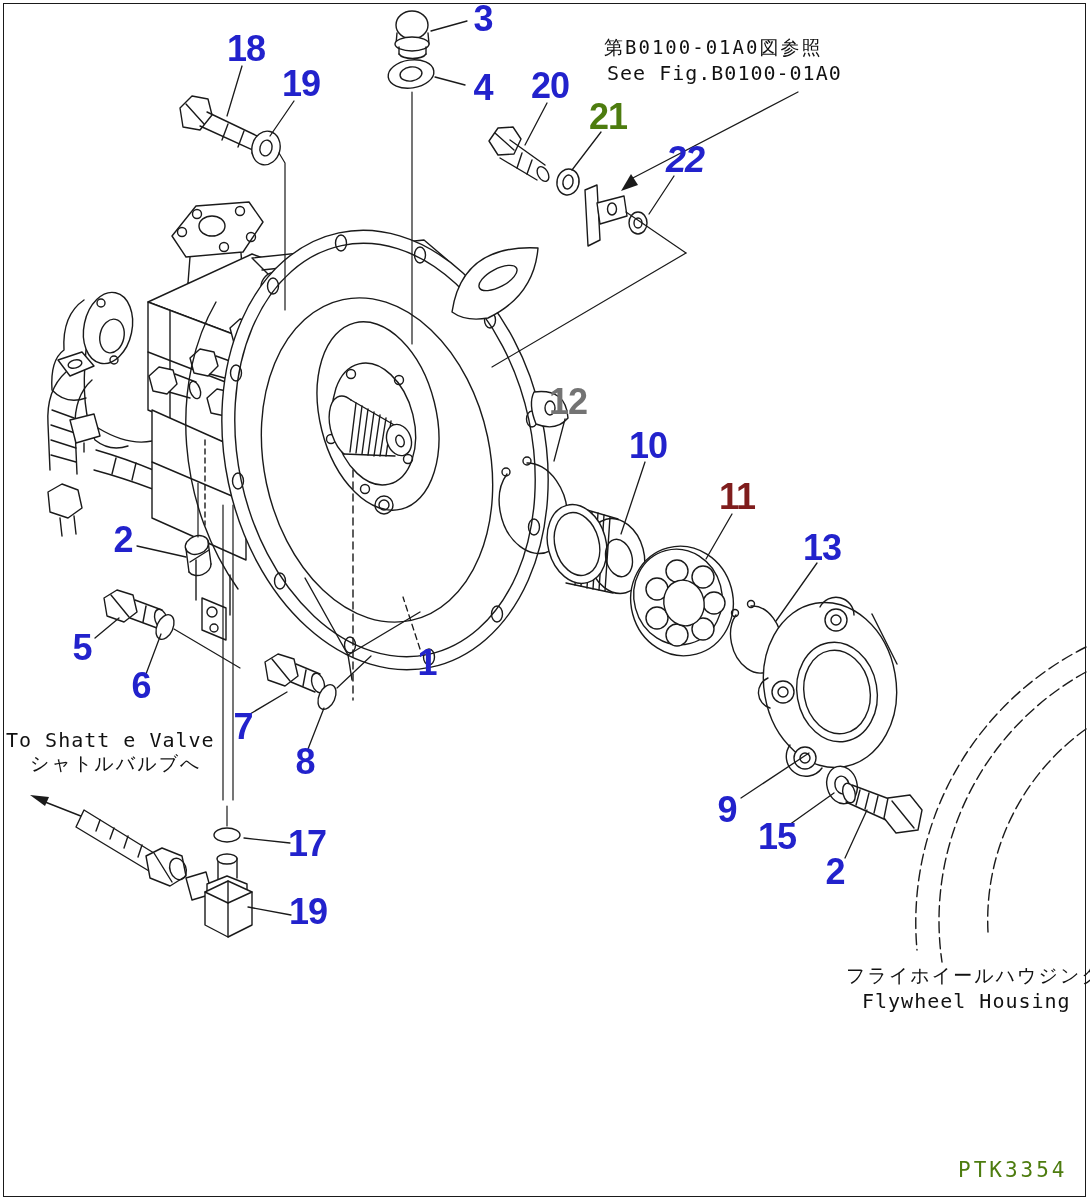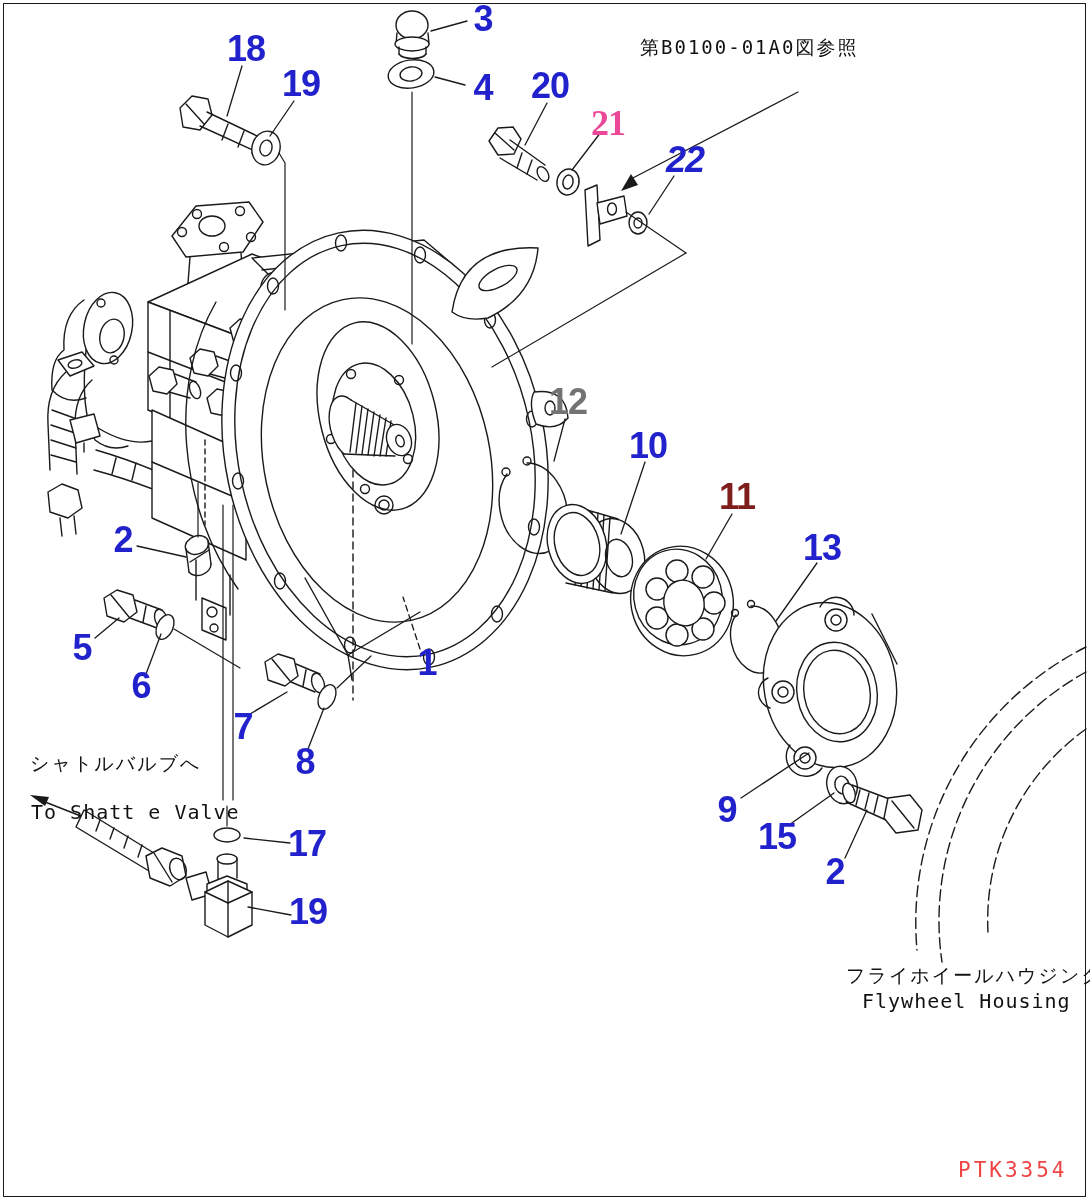--- a/index.html
+++ b/index.html
@@ -5,21 +5,21 @@
   html,body{margin:0;padding:0;background:#fff;}
   .stage{position:relative;width:1090px;height:1202px;background:#fff;overflow:hidden;
          font-family:"DejaVu Sans Mono", monospace;}
   .frame{position:absolute;left:3px;top:3px;width:1081px;height:1192px;
          border:1.6px solid #1a1a1a;pointer-events:none;}
   svg.art{position:absolute;left:0;top:0;}
   svg.art *{vector-effect:non-scaling-stroke;}
   .lbl{position:absolute;color:#111;white-space:pre;line-height:1.25;}
   .lbl.jp{font-size:19px;letter-spacing:2px;}
   .lbl.en{font-size:20px;letter-spacing:1px;}
-  .code{position:absolute;font-size:21px;letter-spacing:3px;color:#ef4444;}
+  .code{position:absolute;font-size:21px;letter-spacing:3px;color:#4d7c0f;}
   .callout{position:absolute;transform:translate(-50%,-50%);
            font-family:"Liberation Sans", sans-serif;font-weight:700;font-size:36px;
            letter-spacing:-1px;}
 </style>
 </head>
 <body>
 
 <div class="stage">
   <div class="frame"></div>
 
@@ -370,23 +370,24 @@
       <line x1="291" y1="915" x2="248" y2="907"></line>
       <line x1="290" y1="843" x2="244" y2="838"></line>
       <line x1="242" y1="66" x2="227" y2="116"></line>
       <line x1="294" y1="101" x2="270" y2="136"></line>
       <line x1="547" y1="103" x2="525" y2="145"></line>
       <line x1="601" y1="132" x2="572" y2="170"></line>
       <line x1="674" y1="176" x2="649" y2="214"></line>
     </g>
   </svg>
 
-  <div class="lbl jp" style="left:640px;top:36px;">第B0100-01A0図参照</div>
+  <div class="lbl jp" style="left:604px;top:36px;">第B0100-01A0図参照</div>
+  <div class="lbl en" style="left:607px;top:61px;">See Fig.B0100-01A0</div>
   <div class="lbl jp" style="left:30px;top:752px;">シャトルバルブへ</div>
-  <div class="lbl en" style="left:6px;top:800px;margin-left:25px;">To Shatt e Valve</div>
+  <div class="lbl en" style="left:6px;top:728px;">To Shatt e Valve</div>
   <div class="lbl jp" style="left:846px;top:964px;">フライホイールハウジング</div>
   <div class="lbl en" style="left:862px;top:989px;">Flywheel Housing</div>
   <div class="code" style="left:958px;top:1158px;">PTK3354</div>
 
   <div style="position:absolute;left:0;top:0;width:100%;height:100%;pointer-events:none;">
       <span class="callout" style="left: 427px; top: 663px; color: rgb(34, 34, 204);">1</span>
       <span class="callout" style="left: 123px; top: 540px; color: rgb(34, 34, 204);">2</span>
       <span class="callout" style="left: 483px; top: 19px; color: rgb(34, 34, 204);">3</span>
       <span class="callout" style="left: 483px; top: 88px; color: rgb(34, 34, 204);">4</span>
       <span class="callout" style="left: 82px; top: 648px; color: rgb(34, 34, 204);">5</span>
@@ -398,16 +399,16 @@
       <span class="callout" style="left: 737px; top: 497px; color: #7f1d1d;">11</span>
       <span class="callout" style="left: 568px; top: 402px; color: #737373;">12</span>
       <span class="callout" style="left: 822px; top: 548px; color: rgb(34, 34, 204);">13</span>
       <span class="callout" style="left: 835px; top: 872px; color: rgb(34, 34, 204);">2</span>
       <span class="callout" style="left: 777px; top: 837px; color: rgb(34, 34, 204);">15</span>
       <span class="callout" style="left: 308px; top: 912px; color: rgb(34, 34, 204);">19</span>
       <span class="callout" style="left: 307px; top: 844px; color: rgb(34, 34, 204);">17</span>
       <span class="callout" style="left: 246px; top: 49px; color: rgb(34, 34, 204); text-align: center;">18</span>
       <span class="callout" style="left: 301px; top: 84px; color: rgb(34, 34, 204);">19</span>
       <span class="callout" style="left: 550px; top: 86px; color: rgb(34, 34, 204);">20</span>
-      <span class="callout" style="left: 608px; top: 123px; color: #ec4899; font-family: Liberation Serif, serif;">21</span>
+      <span class="callout" style="left: 608px; top: 117px; color: #4d7c0f;">21</span>
       <span class="callout" style="left: 685px; top: 160px; color: rgb(34, 34, 204); font-style: italic;">22</span>
     </div>
 </div>
 
 </body></html>

